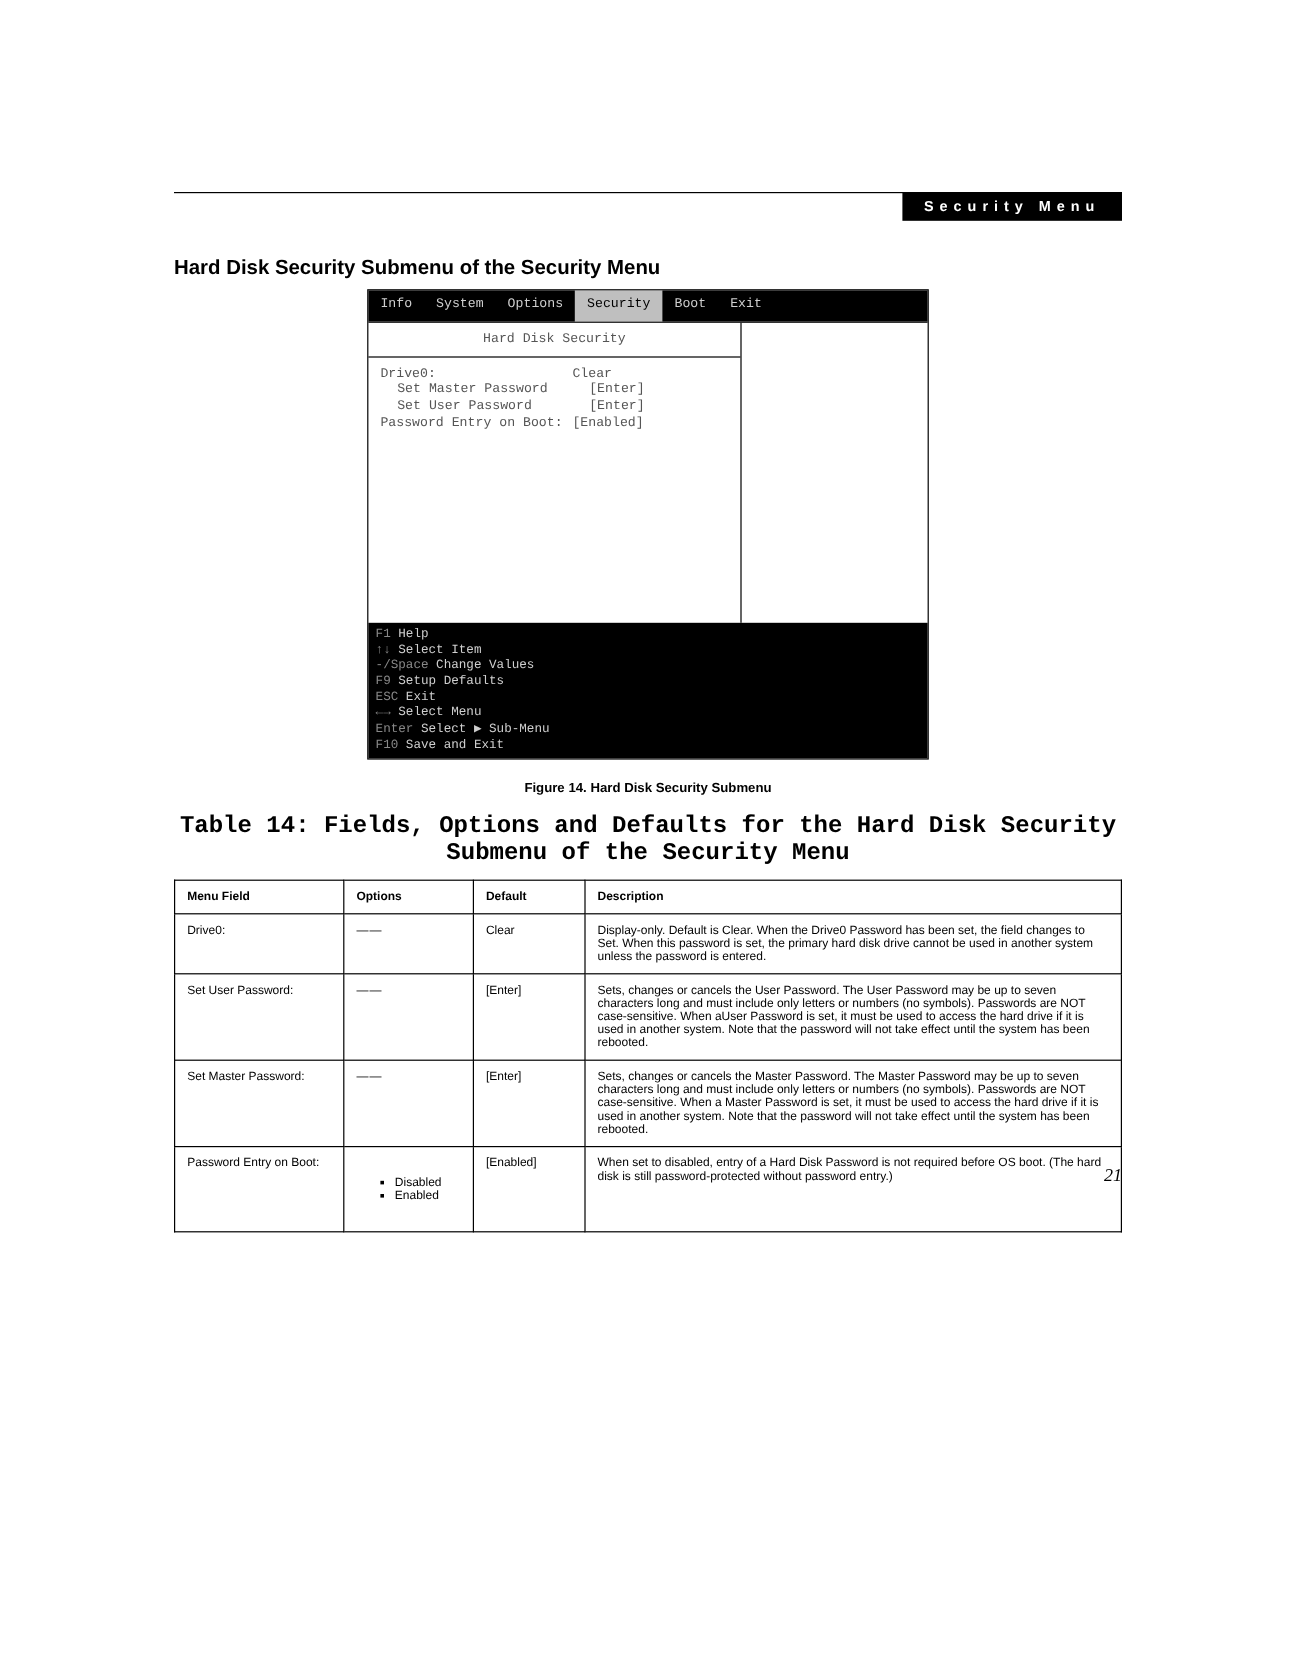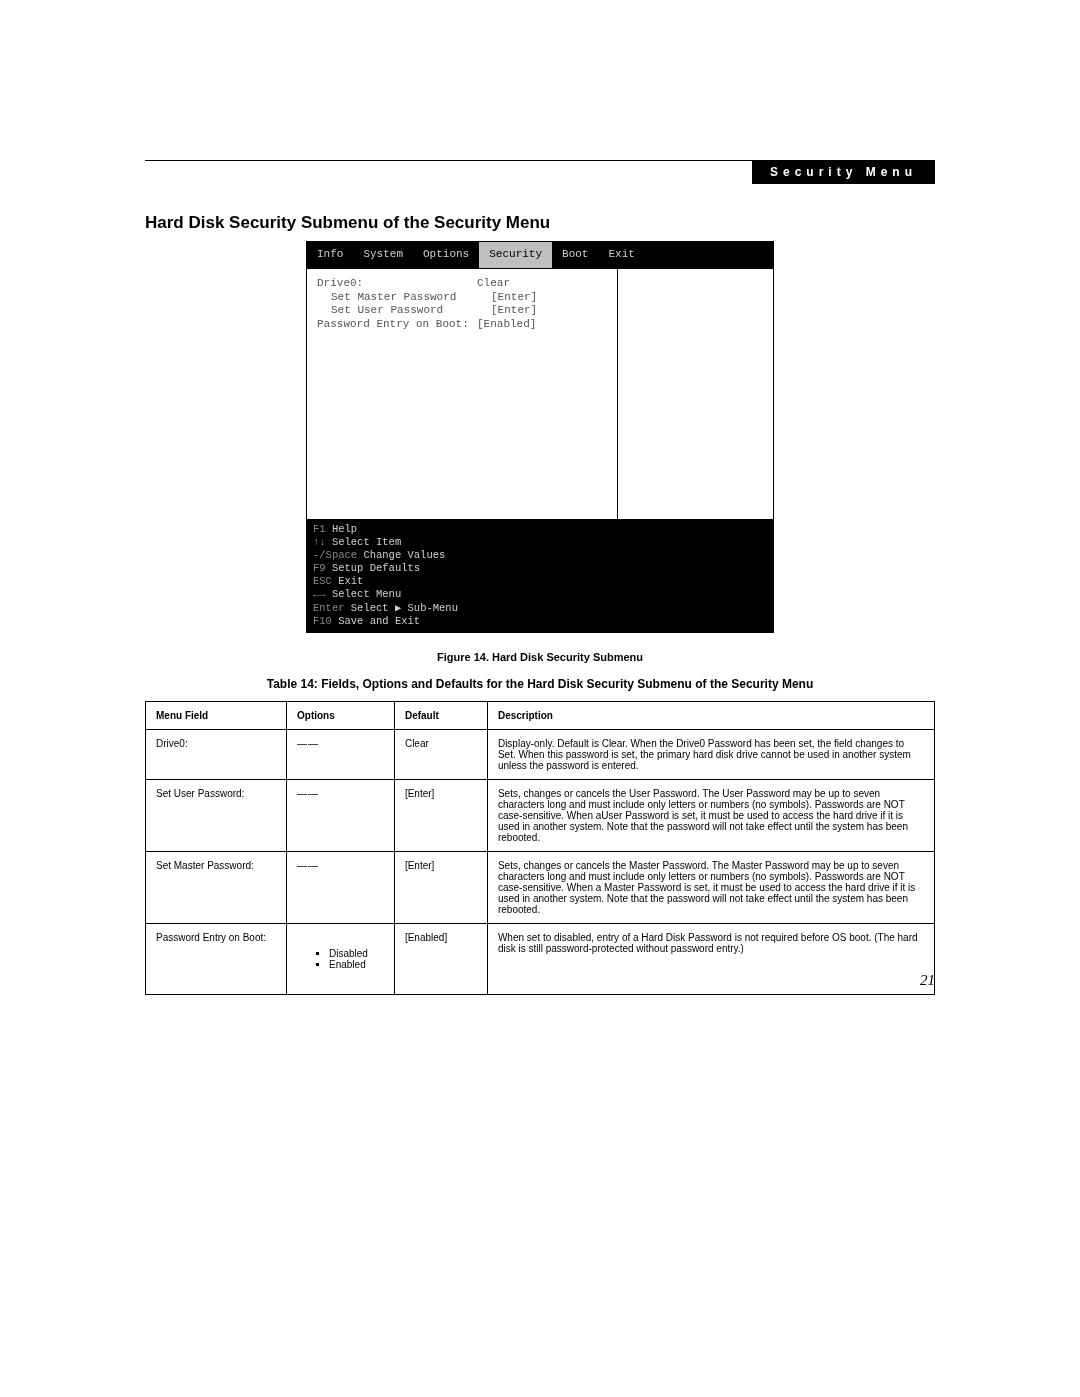--- a/index.html
+++ b/index.html
@@ -119,23 +119,23 @@
   .bios-footer .fkey { color: #888; }
   .fig-caption {
     text-align: center;
     font-family: Arial, Helvetica, sans-serif;
     font-weight: bold;
     font-size: 11px;
     margin: 18px 0 14px 0;
   }
   .table-title {
     text-align: center;
-    font-family: Liberation Sans, sans-serif;
-    font-weight: bold;
-    font-size: 12px;
+    font-family: Liberation Mono, monospace;
+    font-weight: bold;
+    font-size: 20px;
     margin: 8px 0 10px 0;
   }
   table.fields {
     width: 100%;
     border-collapse: collapse;
     font-family: Arial, Helvetica, sans-serif;
     font-size: 10px;
   }
   table.fields th, table.fields td {
     border: 1px solid #000;
@@ -178,20 +178,21 @@
     <div class="bios-tabs" id="bios-tabs">
         <div class="bios-tab">Info</div>
         <div class="bios-tab">System</div>
         <div class="bios-tab">Options</div>
         <div class="bios-tab active">Security</div>
         <div class="bios-tab">Boot</div>
         <div class="bios-tab">Exit</div>
       </div>
     <div class="bios-mid">
       <div class="bios-left">
+        <div class="bios-left-title">Hard Disk Security</div>
         <div id="bios-items">
             <div class="bios-row">
               <div class="bios-k" style="padding-left: 0px;">Drive0:</div>
               <div class="bios-v">Clear</div>
             </div>
             <div class="bios-row">
               <div class="bios-k" style="padding-left: 14px;">Set Master Password</div>
               <div class="bios-v">[Enter]</div>
             </div>
             <div class="bios-row">

